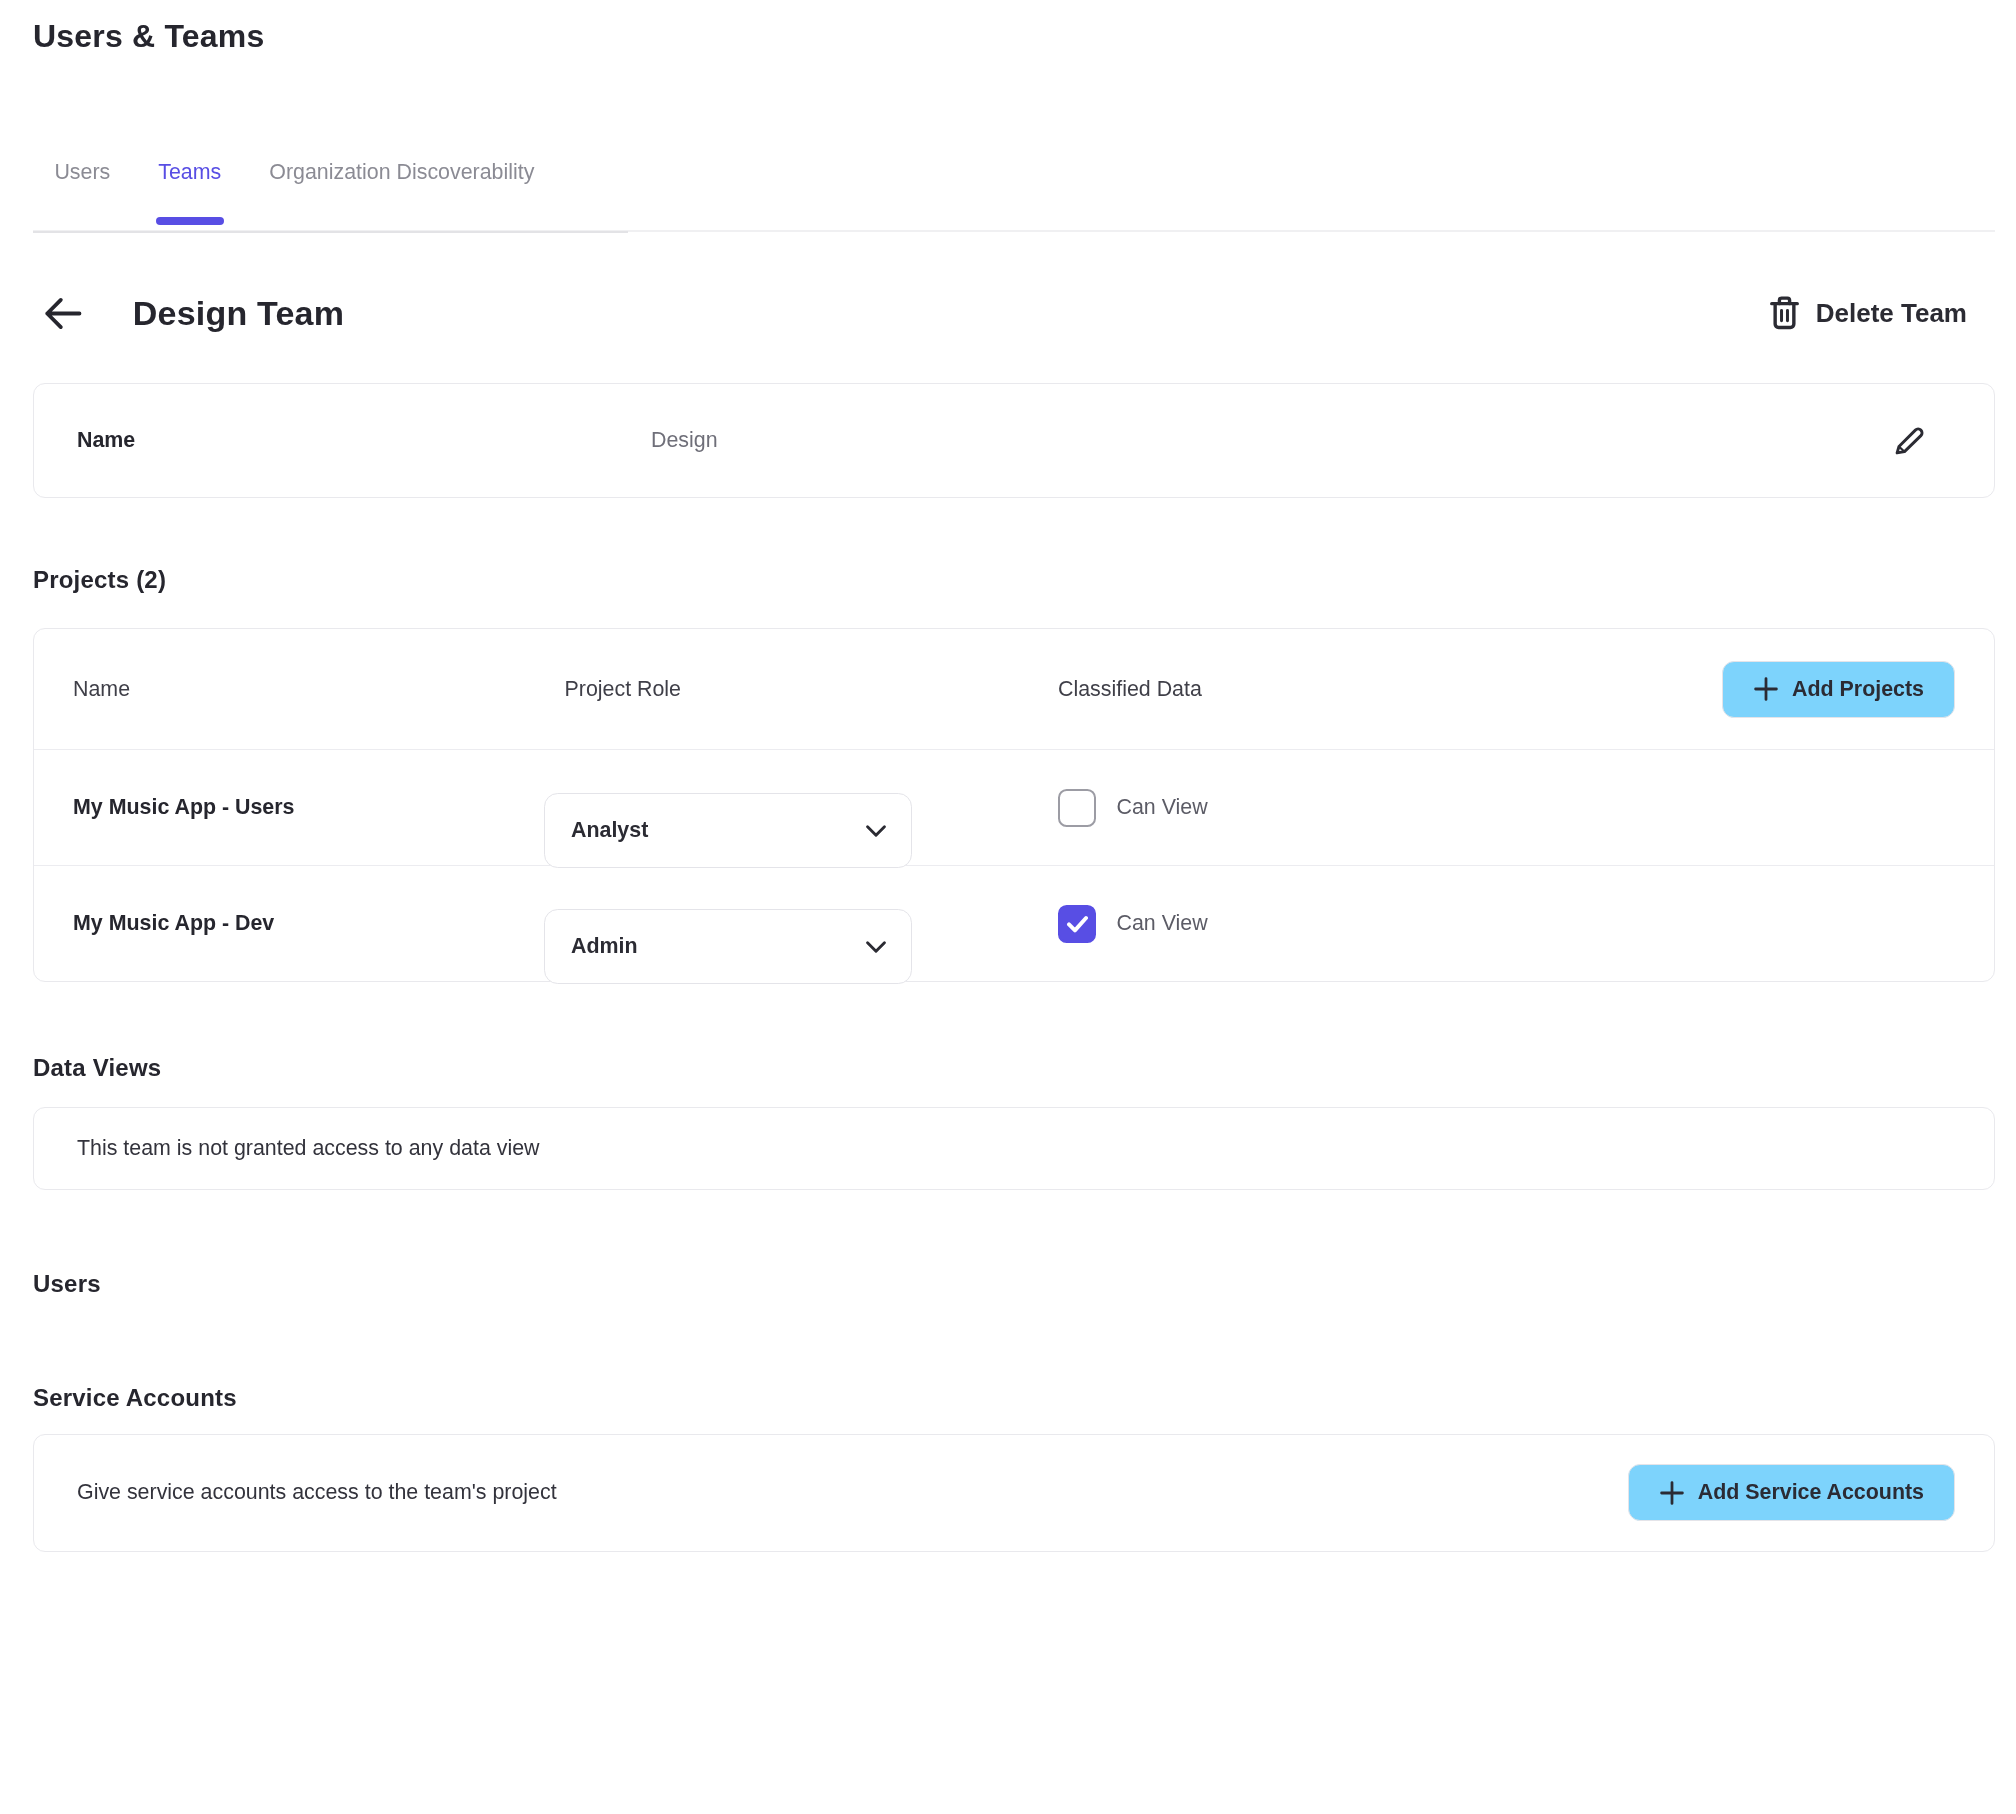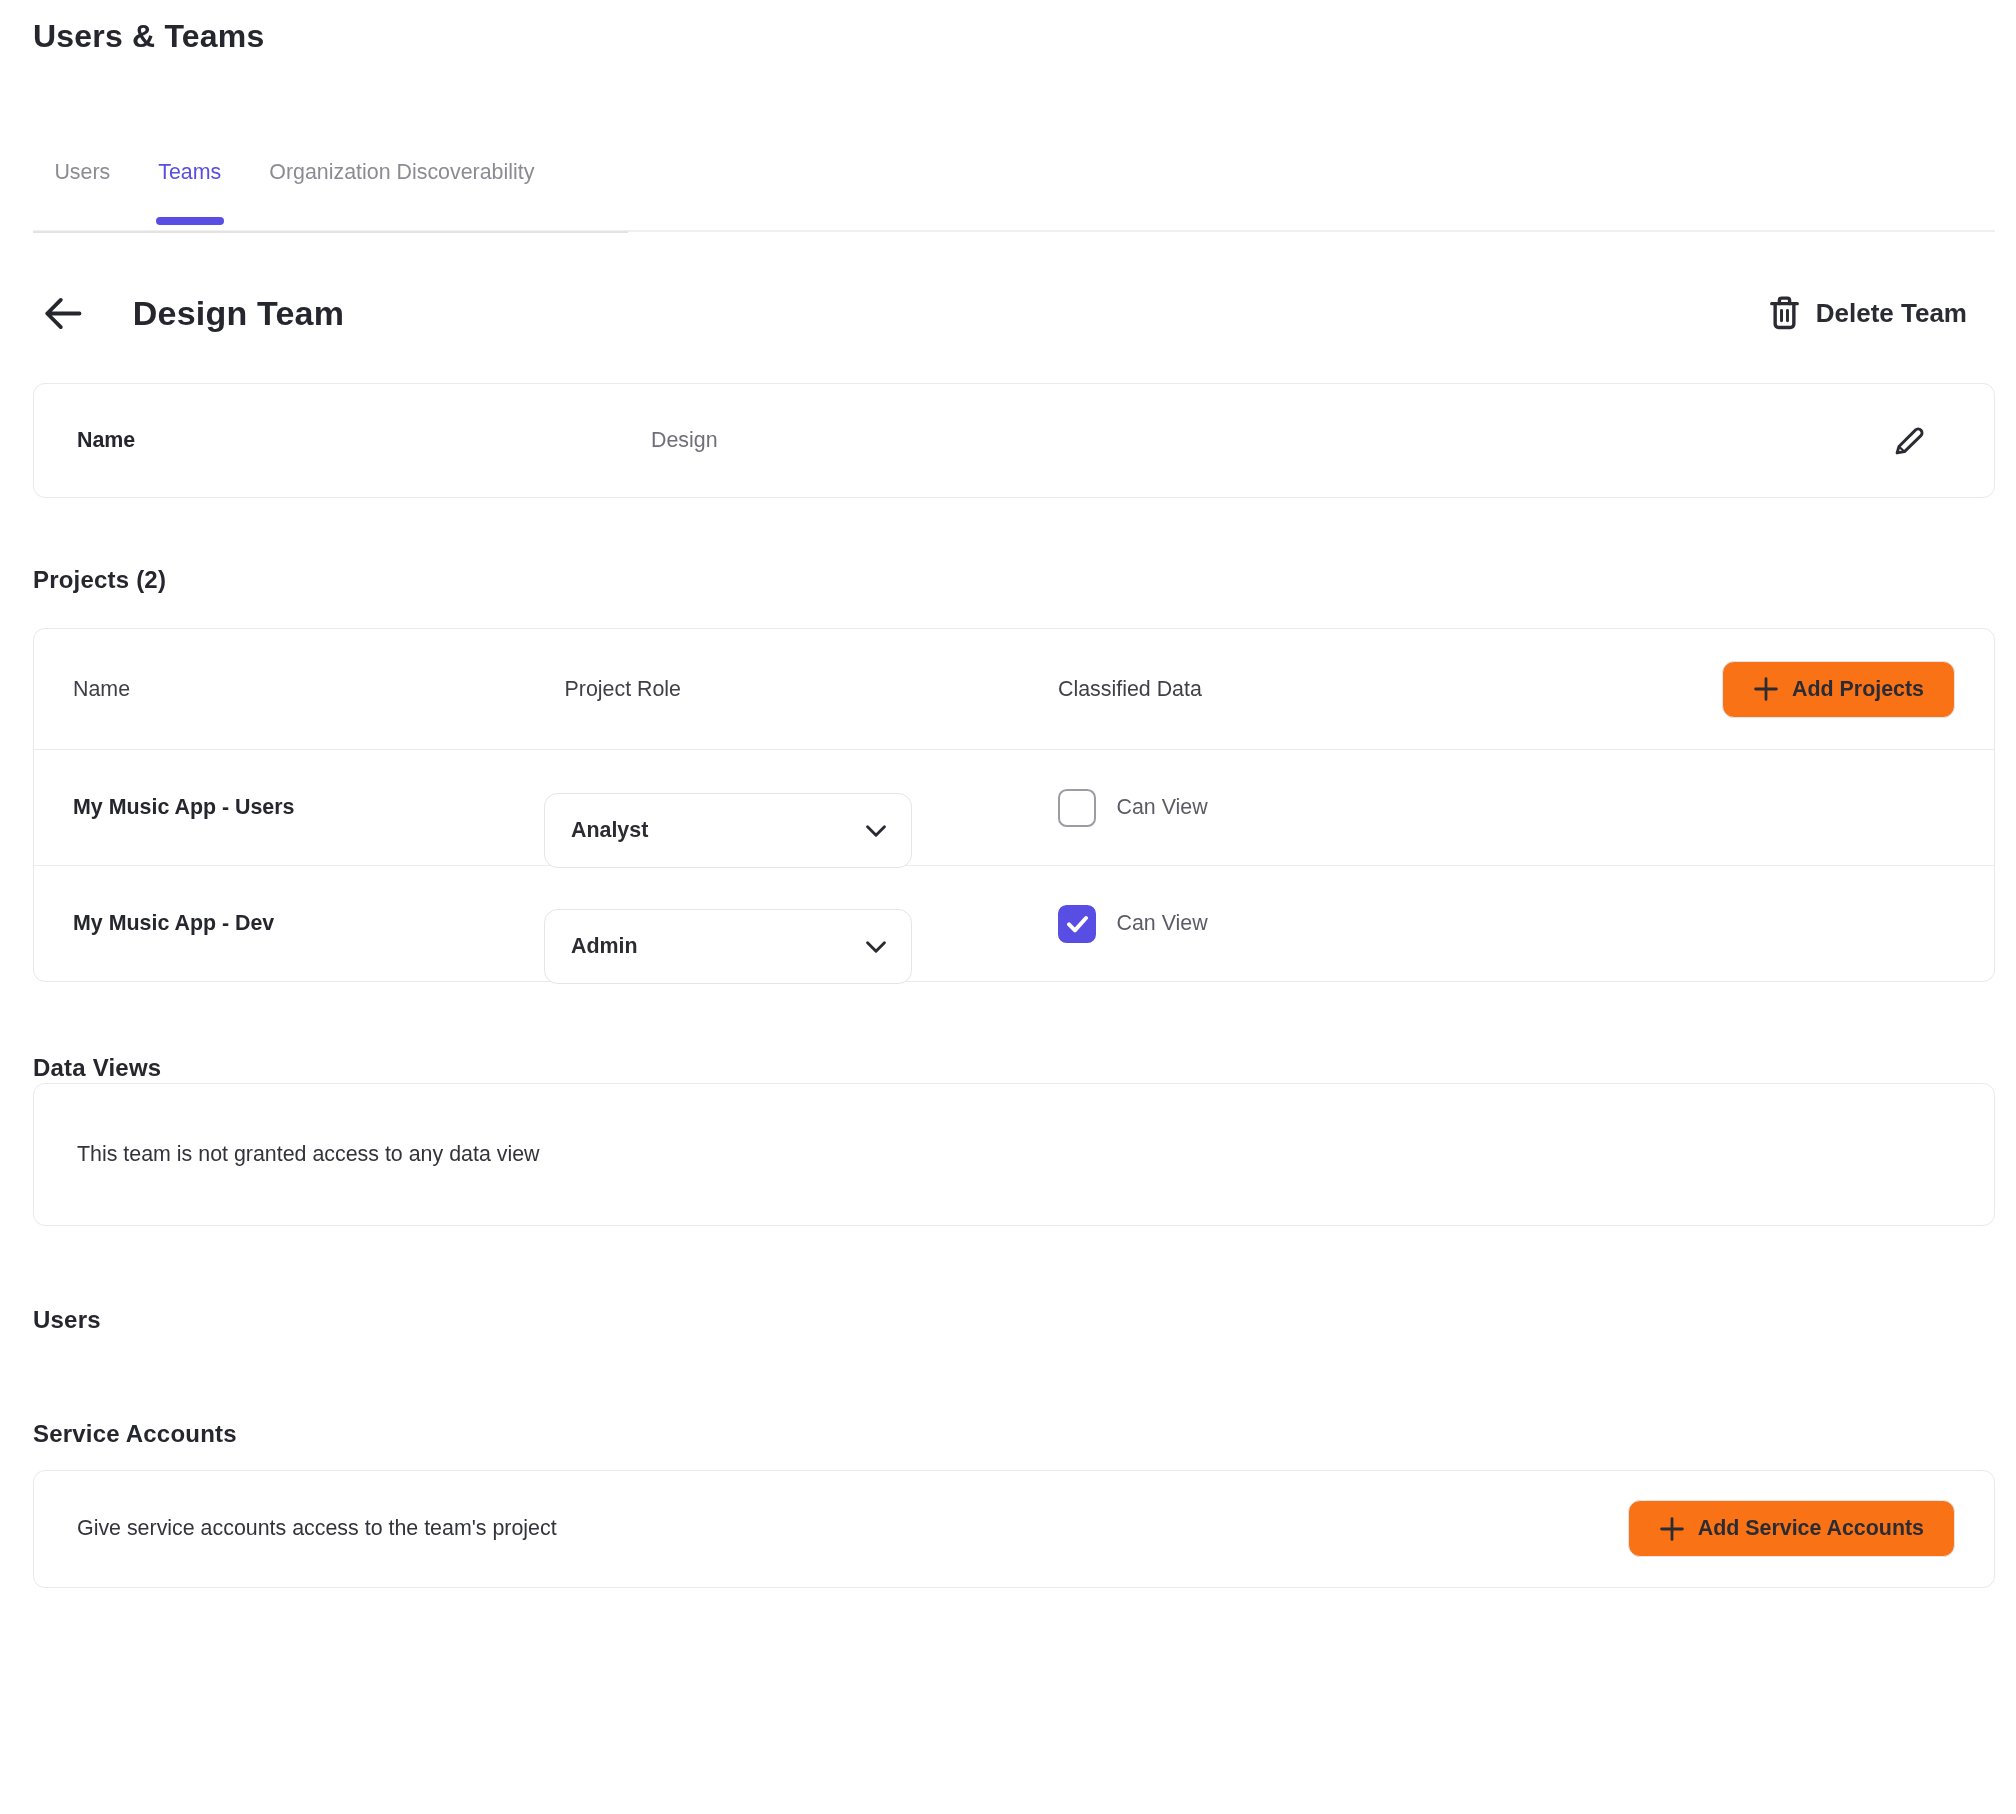--- a/index.html
+++ b/index.html
@@ -104,29 +104,29 @@
   }
   .checkbox .check { display: none; }
   .checkbox.checked { background: var(--accent); border-color: var(--accent); }
   .checkbox.checked .check { display: block; }
   .cv-label { margin-left: 20.5px; font-size: 21.4px; color: #5c5c66; }
 
   .add-btn {
     margin-left: auto; height: 57px;
     display: flex; align-items: center; justify-content: center; gap: 13px;
     padding: 0 30px; border: 1.7px solid #e4e4e9; border-radius: 12px;
-    background: #f97316; font-size: 21.4px; font-weight: 600; color: #2b2b34;
+    background: #7dd3fc; font-size: 21.4px; font-weight: 600; color: #2b2b34;
     cursor: pointer; white-space: nowrap;
   }
 
   
   .empty-card {
     display: flex; align-items: center; padding: 0 39px 0 43px;
   }
-  .dv-card { height: 143px; }
+  .dv-card { margin-top: 24px; height: 83px; }
   .users-card { margin-top: 18px; height: 116px; }
   .sa-card { margin-top: 20.5px; height: 118px; }
   .empty-text { font-size: 21.4px; color: #33333c; }
 
   svg { display: block; }
 </style>
 </head>
 <body>
 
 <div class="page">

